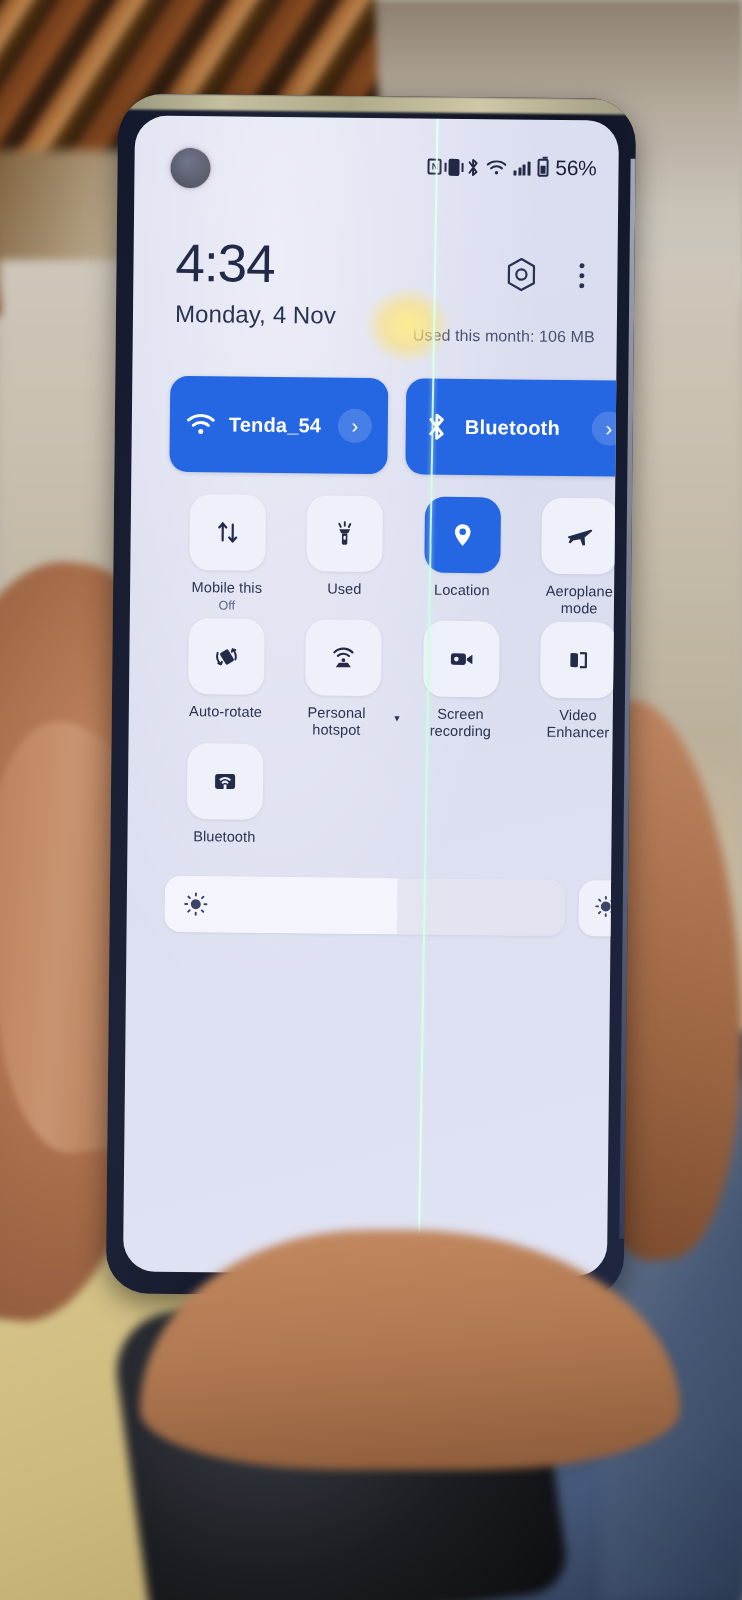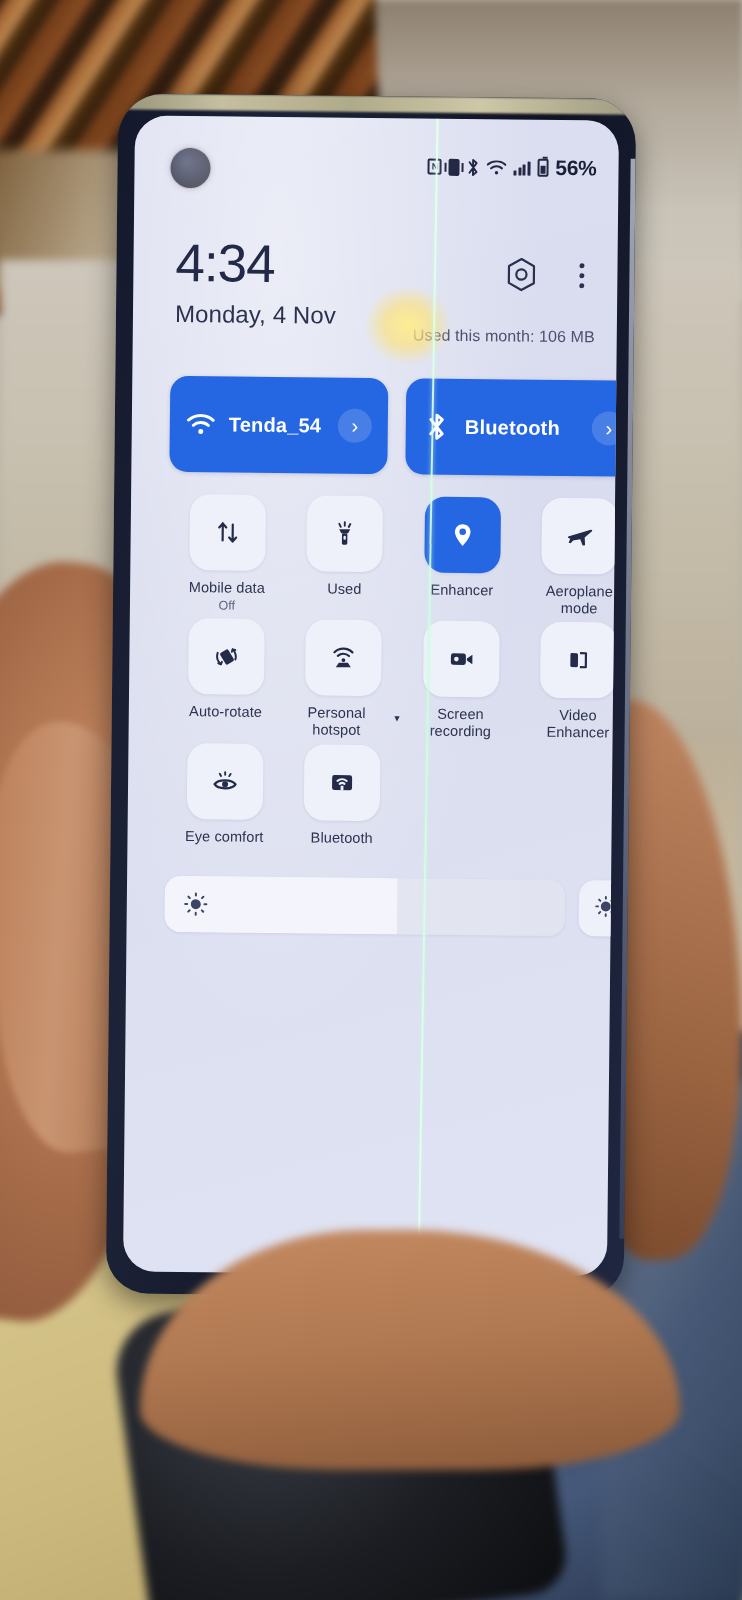--- a/index.html
+++ b/index.html
@@ -173,21 +173,21 @@
   .sb-sig i { width:3px; background:#232844; border-radius:.5px; display:block; }
   .sb-batt {
     width:11px; height:18px; border:2px solid #232844; border-radius:2px; position:relative;
   }
   .sb-batt:before {
     content:""; position:absolute; left:3px; top:-4px; width:5px; height:2px; background:#232844;
   }
   .sb-batt i {
     position:absolute; left:1px; bottom:1px; right:1px; height:56%; background:#232844; display:block;
   }
-  .sb-pct { font-size:21px; font-weight:700; color:#1b2038; letter-spacing:-.3px; }
+  .sb-pct { font-size:21px; font-weight:400; color:#1b2038; letter-spacing:-.3px; }
 
   
   .clock-wrap { position:absolute; left:42px; top:120px; }
   .clock-time { font-size:53px; font-weight:400; color:#232a47; letter-spacing:-1px; line-height:1; }
   .clock-date { font-size:24px; color:#2b3250; margin-top:11px; letter-spacing:.1px; }
 
   .header-right { position:absolute; right:24px; top:136px; display:flex; align-items:center; gap:30px; }
   .gear-hex { width:38px; height:38px; position:relative; }
   .kebab { display:flex; flex-direction:column; gap:5px; align-items:center; padding:4px 9px; }
   .kebab i { width:5px; height:5px; border-radius:50%; background:#2a3150; display:block; }
@@ -376,21 +376,21 @@
       <div class="tile">
         <div class="tile-btn">
           <span>
             <svg width="30" height="30" viewBox="0 0 30 30">
               <path d="M10 23 L10 6 M10 6 L6.5 10 M10 6 L13.5 10" fill="none" stroke="#242b49" stroke-width="2.2" stroke-linecap="round" stroke-linejoin="round"></path>
               <path d="M20 7 L20 24 M20 24 L16.5 20 M20 24 L23.5 20" fill="none" stroke="#242b49" stroke-width="2.2" stroke-linecap="round" stroke-linejoin="round"></path>
             </svg>
           </span>
         </div>
         <div class="tile-label-row">
-          <span class="tile-label">Mobile data</span>
+          <span class="tile-label">Mobile this</span>
         </div>
         <div class="tile-sub">Off</div>
       </div>
 
       <div class="tile">
         <div class="tile-btn">
           <span>
             <svg width="30" height="30" viewBox="0 0 30 30">
               <path d="M15 3.5 L15 7 M9.5 5.2 L11 8.2 M20.5 5.2 L19 8.2" stroke="#242b49" stroke-width="1.9" stroke-linecap="round"></path>
               <path d="M9.5 10.5 L20.5 10.5 L18.4 14.5 L11.6 14.5 Z" fill="#242b49"></path>
@@ -407,21 +407,21 @@
       <div class="tile">
         <div class="tile-btn active">
           <span>
             <svg width="30" height="30" viewBox="0 0 30 30">
               <path d="M15 4.2 C10.6 4.2 7.2 7.6 7.2 12 C7.2 18 15 26 15 26 C15 26 22.8 18 22.8 12 C22.8 7.6 19.4 4.2 15 4.2 Z" fill="#fff"></path>
               <circle cx="15" cy="11.8" r="3.3" fill="#2567e3"></circle>
             </svg>
           </span>
         </div>
         <div class="tile-label-row">
-          <span class="tile-label">Enhancer</span>
+          <span class="tile-label">Location</span>
         </div>
       </div>
 
       <div class="tile">
         <div class="tile-btn">
           <span>
             <svg width="30" height="30" viewBox="0 0 30 30">
               <path d="M3.5 15.5 L26 8.5 C27.4 8.1 28 9.4 27 10.3 L20 16.3 L20.5 24 L18 24.4 L15.6 18 L8.5 19.3 L6 22.2 L4 21.8 L5.6 17.6 L3.3 16.8 Z" fill="#242b49"></path>
             </svg>
           </span>
@@ -488,34 +488,20 @@
               <path d="M16.6 8 L22.5 8 L22.5 22 L16.6 22" fill="none" stroke="#242b49" stroke-width="2.2" stroke-linejoin="round"></path>
             </svg>
           </span>
         </div>
         <div class="tile-label-row">
           <span class="tile-label">Video Enhancer</span>
         </div>
       </div>
 
 
-      <div class="tile">
-        <div class="tile-btn">
-          <span>
-            <svg width="30" height="30" viewBox="0 0 30 30">
-              <path d="M15 5.6 L15 8.2 M9.6 7.4 L10.9 9.6 M20.4 7.4 L19.1 9.6" stroke="#242b49" stroke-width="1.9" stroke-linecap="round"></path>
-              <path d="M4.5 17.8 C8 12.5 22 12.5 25.5 17.8 C22 23.2 8 23.2 4.5 17.8 Z" fill="none" stroke="#242b49" stroke-width="2.3" stroke-linejoin="round"></path>
-              <circle cx="15" cy="17.8" r="3" fill="#242b49"></circle>
-            </svg>
-          </span>
-        </div>
-        <div class="tile-label-row">
-          <span class="tile-label">Eye comfort</span>
-        </div>
-      </div>
 
 
       <div class="tile">
         <div class="tile-btn">
           <span>
             <svg width="30" height="30" viewBox="0 0 30 30">
               <rect x="5" y="7.5" width="20" height="15" rx="2.4" fill="#242b49"></rect>
               <path d="M10.4 13.2 A7.3 7.3 0 0 1 19.6 13.2" fill="none" stroke="#eff1fa" stroke-width="2.1" stroke-linecap="round"></path>
               <path d="M12.6 16.2 A3.8 3.8 0 0 1 17.4 16.2" fill="none" stroke="#eff1fa" stroke-width="2.1" stroke-linecap="round"></path>
               <rect x="13.6" y="18" width="2.8" height="4.5" fill="#eff1fa"></rect>

